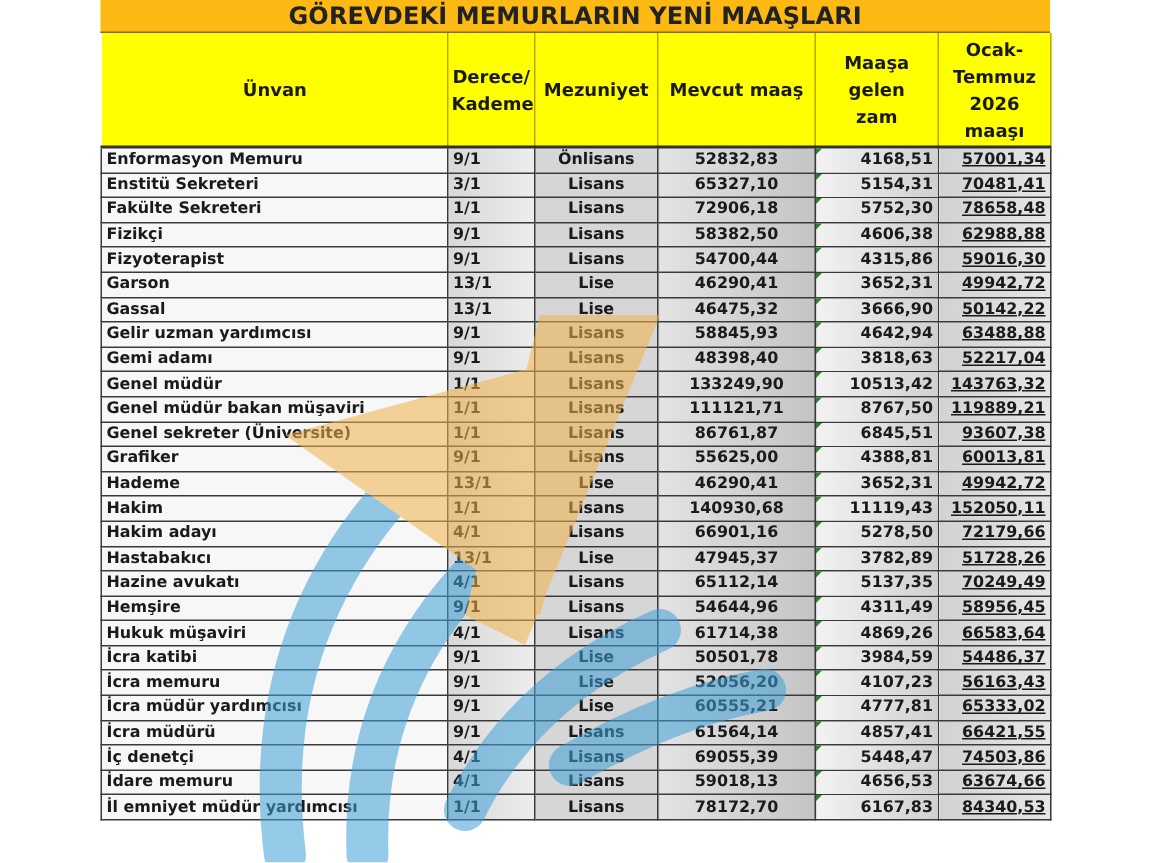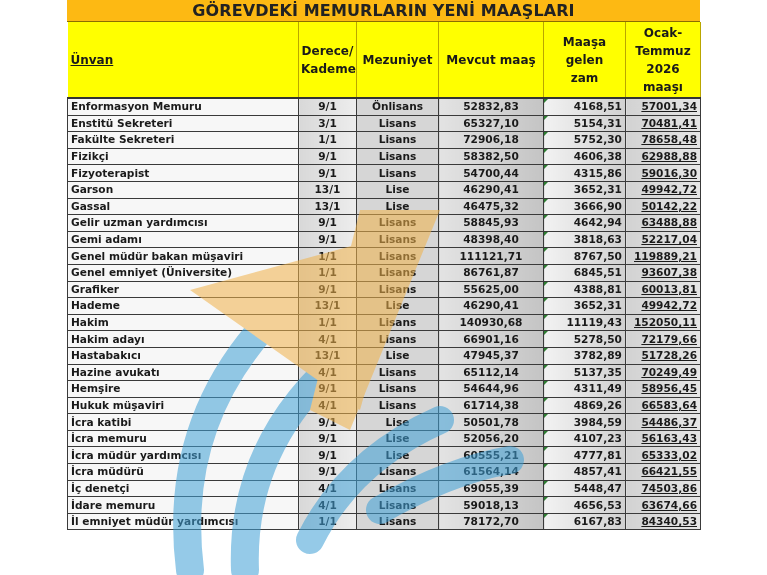--- a/index.html
+++ b/index.html
@@ -3,25 +3,25 @@
 <meta charset="utf-8">
 <style>
   html, body { margin: 0; padding: 0; background: #ffffff; }
   body { width: 767px; height: 575px; overflow: hidden; position: relative; font-family: "DejaVu Sans", "Liberation Sans", sans-serif; }
   .sheet { position: absolute; left: 67px; top: 0; width: 633px; }
   .title-bar { height: 21px; background: #fdb913; color: #222; font-weight: bold; font-size: 16px; text-align: center; line-height: 22px; border-bottom: 1px solid #8a6d00; letter-spacing: 0.1px; }
   table { border-collapse: collapse; width: 633px; table-layout: fixed; font-size: 10.6px; font-weight: bold; color: #1a1a1a; }
   col.c1 { width: 231px; } col.c2 { width: 58px; } col.c3 { width: 82px; }
   col.c4 { width: 105px; } col.c5 { width: 82px; } col.c6 { width: 75px; }
   thead th { background: #ffff00; height: 75px; font-size: 12px; font-weight: bold; border-right: 1px solid #b9a600; line-height: 18px; padding: 0 2px; }
-  thead th.first { text-align: left; padding-left: 3px; text-decoration: underline; }
+  thead th.first { text-align: center; padding-left: 3px; }
   thead tr { border-bottom: 2px solid #333; }
   tbody td { height: 15.6px; padding: 0 3px; border-bottom: 1px solid #3a3a3a; border-right: 1px solid #3a3a3a; white-space: nowrap; line-height: 15px; }
   tbody td.name { background: #f7f7f7; text-align: left; }
-  tbody td.deg { background: linear-gradient(to right, #d8d8d8, #ededed); text-align: center; }
+  tbody td.deg { background: linear-gradient(to right, #d8d8d8, #ededed); text-align: left; }
   tbody td.edu { background: #d6d6d6; text-align: center; margin-left: 43px; }
   tbody td.cur { background: linear-gradient(to right, #e3e3e3, #c4c4c4); text-align: center; }
   tbody td.raise { background: linear-gradient(to right, #f2f2f2, #d0d0d0); text-align: right; position: relative; }
   tbody td.raise::before { content: ""; position: absolute; left: 0; top: 0; border-top: 4px solid #2e7d32; border-right: 4px solid transparent; }
   tbody td.new { background: linear-gradient(to right, #d2d2d2, #e6e6e6); text-align: right; text-decoration: underline; }
   tbody td:first-child { border-left: 1px solid #3a3a3a; margin-left: 16px; }
   .watermark { position: absolute; left: 150px; top: 210px; width: 470px; height: 365px; pointer-events: none; opacity: 0.55; }
 </style>
 </head>
 <body>
@@ -114,29 +114,37 @@
         </tr>
         <tr>
           <td class="name">Gemi adamı</td>
           <td class="deg">9/1</td>
           <td class="edu">Lisans</td>
           <td class="cur">48398,40</td>
           <td class="raise">3818,63</td>
           <td class="new">52217,04</td>
         </tr>
         <tr>
+          <td class="name">Genel müdür</td>
+          <td class="deg">1/1</td>
+          <td class="edu">Lisans</td>
+          <td class="cur">133249,90</td>
+          <td class="raise">10513,42</td>
+          <td class="new">143763,32</td>
+        </tr>
+        <tr>
           <td class="name">Genel müdür bakan müşaviri</td>
           <td class="deg">1/1</td>
           <td class="edu">Lisans</td>
           <td class="cur">111121,71</td>
           <td class="raise">8767,50</td>
           <td class="new">119889,21</td>
         </tr>
         <tr>
-          <td class="name">Genel emniyet (Üniversite)</td>
+          <td class="name">Genel sekreter (Üniversite)</td>
           <td class="deg">1/1</td>
           <td class="edu">Lisans</td>
           <td class="cur">86761,87</td>
           <td class="raise">6845,51</td>
           <td class="new">93607,38</td>
         </tr>
         <tr>
           <td class="name">Grafiker</td>
           <td class="deg">9/1</td>
           <td class="edu">Lisans</td>

